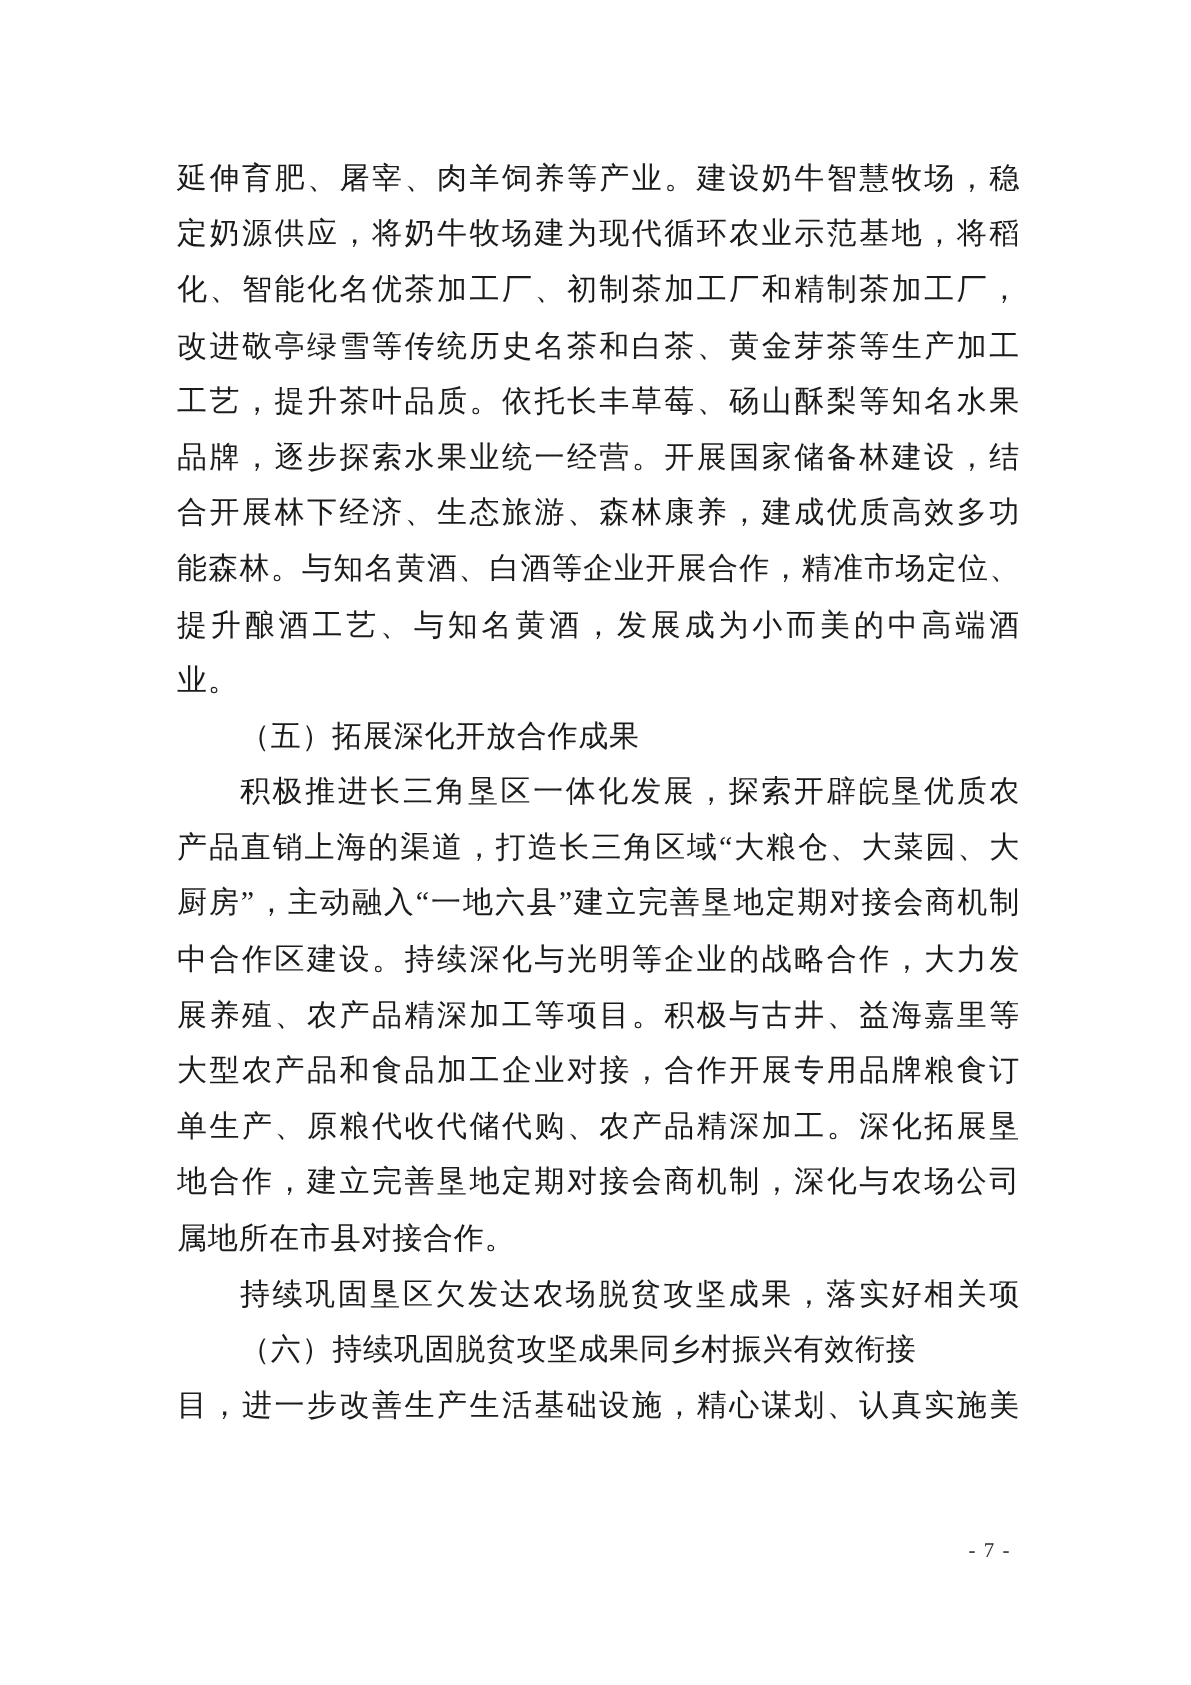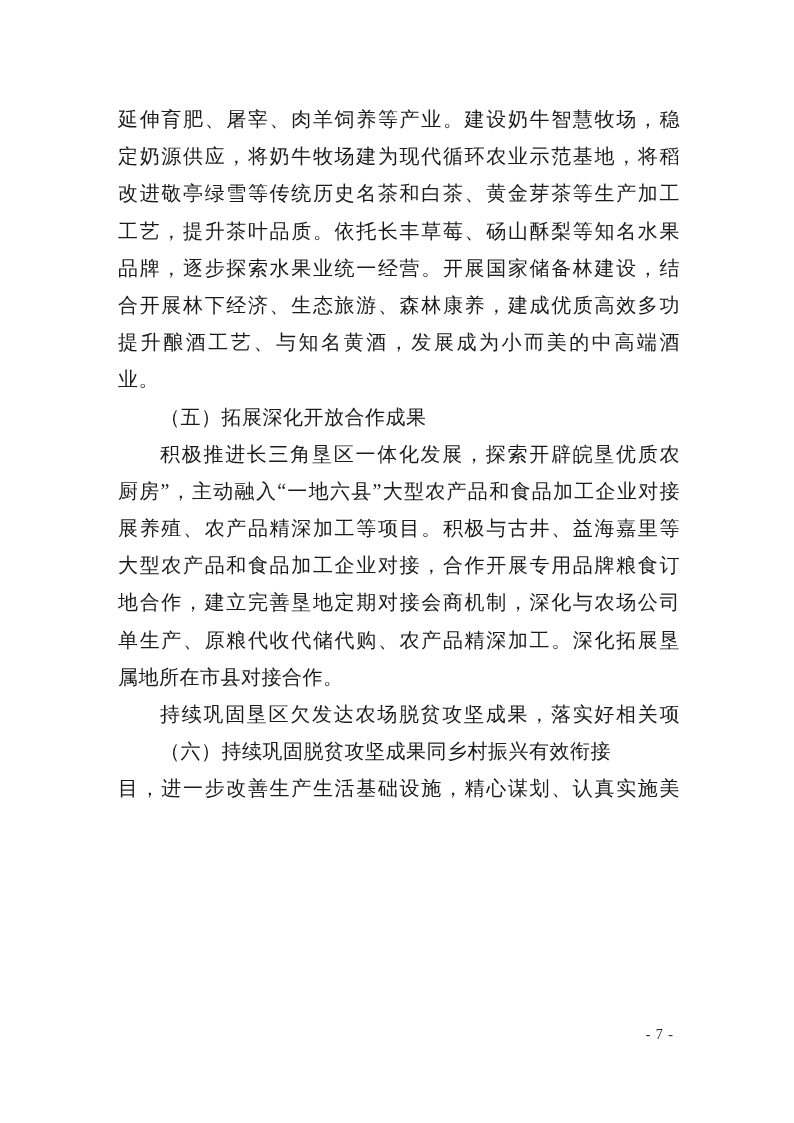--- a/index.html
+++ b/index.html
@@ -64,32 +64,36 @@
     font-family: "Liberation Serif", "DejaVu Serif", serif;
   }
 </style>
 </head>
 <body>
 
 <div class="page">
   <div class="content">
       <div class="line fill">延伸育肥、屠宰、肉羊饲养等产业。建设奶牛智慧牧场，稳</div>
       <div class="line fill">定奶源供应，将奶牛牧场建为现代循环农业示范基地，将稻</div>
+      <div class="line fill">化、智能化名优茶加工厂、初制茶加工厂和精制茶加工厂，</div>
       <div class="line fill">改进敬亭绿雪等传统历史名茶和白茶、黄金芽茶等生产加工</div>
       <div class="line fill">工艺，提升茶叶品质。依托长丰草莓、砀山酥梨等知名水果</div>
       <div class="line fill">品牌，逐步探索水果业统一经营。开展国家储备林建设，结</div>
       <div class="line fill">合开展林下经济、生态旅游、森林康养，建成优质高效多功</div>
+      <div class="line fill">能森林。与知名黄酒、白酒等企业开展合作，精准市场定位、</div>
       <div class="line fill">提升酿酒工艺、与知名黄酒，发展成为小而美的中高端酒</div>
       <div class="line end">业。</div>
       <div class="line heading">（五）拓展深化开放合作成果</div>
       <div class="line start">积极推进长三角垦区一体化发展，探索开辟皖垦优质农</div>
-      <div class="line fill">厨房”，主动融入“一地六县”大型农产品和食品加工企业对接</div>
+      <div class="line fill">产品直销上海的渠道，打造长三角区域“大粮仓、大菜园、大</div>
+      <div class="line fill">厨房”，主动融入“一地六县”建立完善垦地定期对接会商机制</div>
+      <div class="line fill">中合作区建设。持续深化与光明等企业的战略合作，大力发</div>
       <div class="line fill">展养殖、农产品精深加工等项目。积极与古井、益海嘉里等</div>
       <div class="line fill">大型农产品和食品加工企业对接，合作开展专用品牌粮食订</div>
+      <div class="line fill">单生产、原粮代收代储代购、农产品精深加工。深化拓展垦</div>
       <div class="line fill">地合作，建立完善垦地定期对接会商机制，深化与农场公司</div>
-      <div class="line fill">单生产、原粮代收代储代购、农产品精深加工。深化拓展垦</div>
       <div class="line end">属地所在市县对接合作。</div>
       <div class="line start">持续巩固垦区欠发达农场脱贫攻坚成果，落实好相关项</div>
       <div class="line heading">（六）持续巩固脱贫攻坚成果同乡村振兴有效衔接</div>
       <div class="line fill">目，进一步改善生产生活基础设施，精心谋划、认真实施美</div>
     </div>
   <div class="page-number">- 7 -</div>
 </div>
 
 </body></html>

